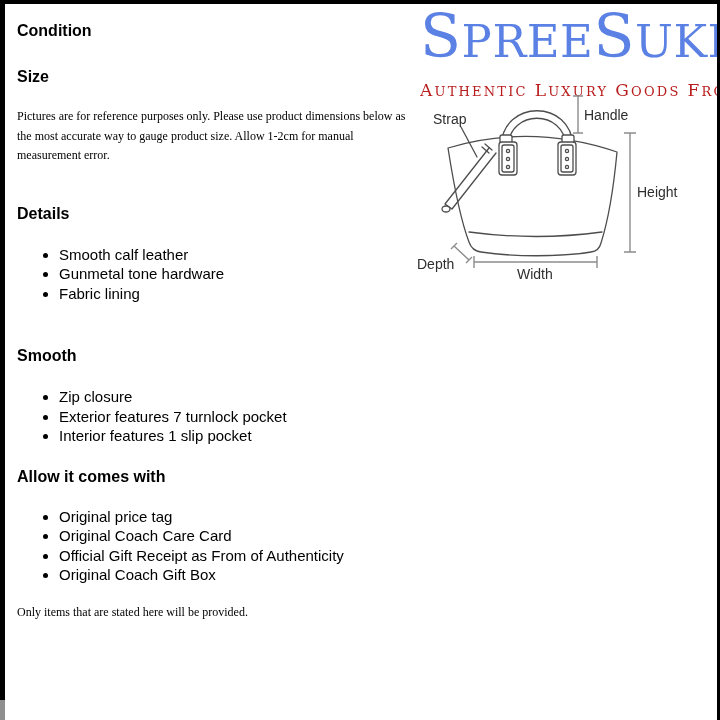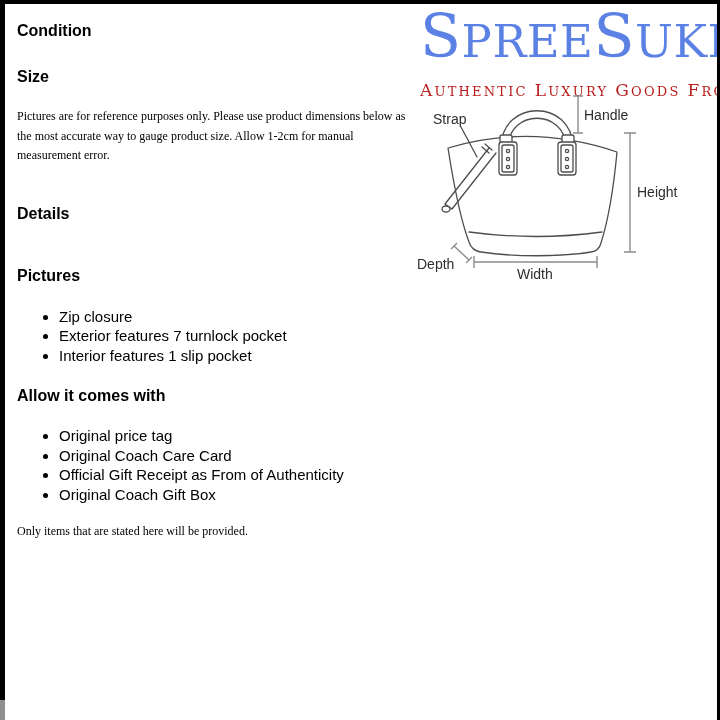--- a/index.html
+++ b/index.html
@@ -105,22 +105,27 @@
   </svg>
 
   <div class="text-col">
 
     <p class="sec-h">Condition</p>
 
     <p class="sec-h mt27">Size</p>
     <p class="para mt21">Pictures are for reference purposes only. Please use product dimensions below as the most accurate way to gauge product size. Allow 1-2cm for manual measurement error.</p>
 
     <p class="sec-h mt38">Details</p>
+    <ul class="b-list mt22">
+      <li>Smooth calf leather</li>
+      <li>Gunmetal tone hardware</li>
+      <li>Fabric lining</li>
+    </ul>
 
-    <p class="sec-h mt43">Pictures</p>
+    <p class="sec-h mt43">Smooth</p>
     <ul class="b-list mt22">
       <li>Zip closure</li>
       <li>Exterior features 7 turnlock pocket</li>
       <li>Interior features 1 slip pocket</li>
     </ul>
 
     <p class="sec-h mt21">Allow it comes with</p>
     <ul class="b-list mt21">
       <li>Original price tag</li>
       <li>Original Coach Care Card</li>

